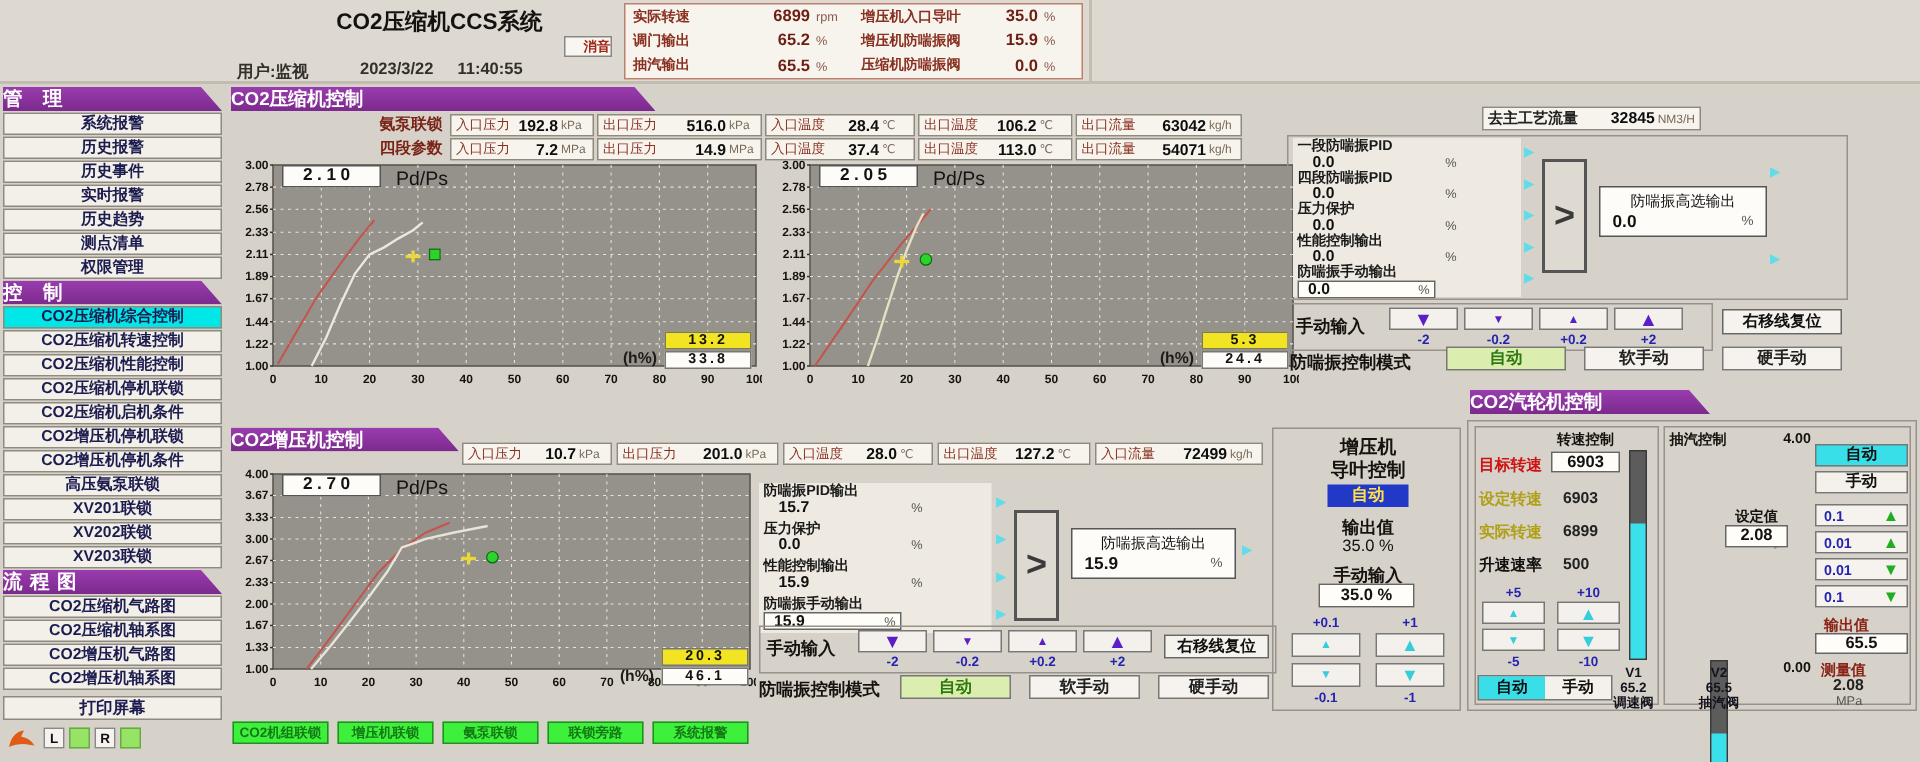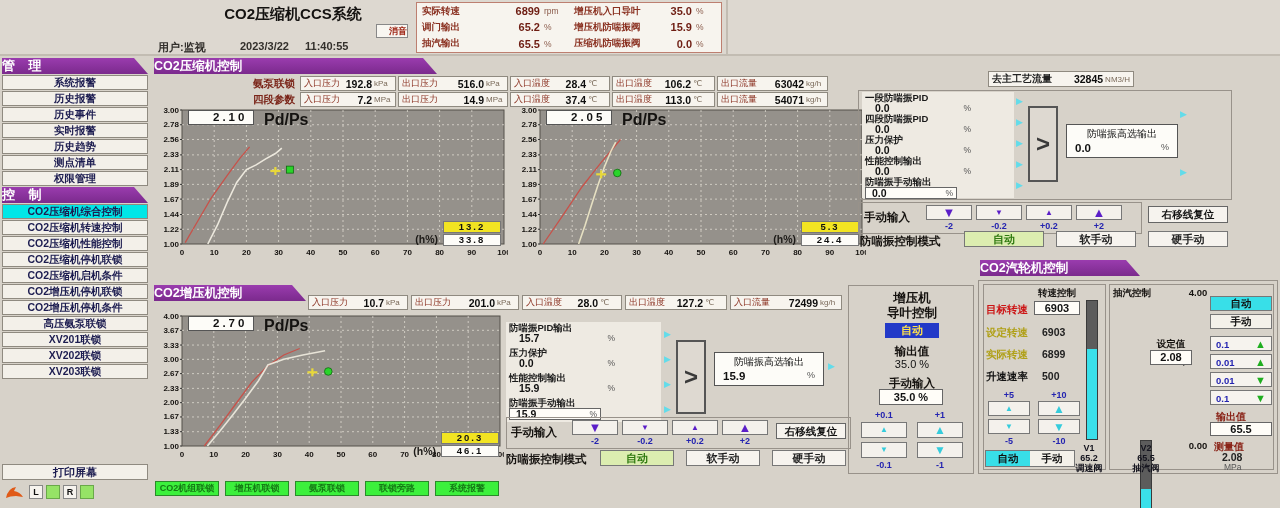--- a/index.html
+++ b/index.html
@@ -42,22 +42,22 @@
 #cparams .pfields div:nth-of-type(1){width:96px}#cparams .pfields div:nth-of-type(2){width:110px}
 #cparams .pfields div:nth-of-type(3){width:100px}#cparams .pfields div:nth-of-type(4){width:103px}
 #cparams .pfields div:nth-of-type(5){width:111px}
 #bparams{display:flex;gap:3px}
 #bparams div:nth-of-type(1){width:100px}#bparams div:nth-of-type(2){width:108px}
 #bparams div:nth-of-type(3){width:100px}#bparams div:nth-of-type(4){width:102px}
 #bparams div:nth-of-type(5){width:112px}
 
 .chartwrap{background:transparent}
 .chart-host{position:absolute;left:0;top:0}
-.ratio-box{width:66px;height:15px;background:#fdfcf8;border:1px solid #555;font-size:11.5px;font-weight:bold;letter-spacing:3px;padding-left:24px;line-height:13px}
-.ratio-lab{font-size:16px;font-weight:bold;color:#141210}
+.ratio-box{width:66px;height:15px;background:#fdfcf8;border:1px solid #555;font-size:11.5px;font-weight:bold;letter-spacing:3px;padding-left:13px;line-height:13px}
+.ratio-lab{font-size:13px;font-weight:normal;color:#141210}
 .h-lab{font-size:10.5px;font-weight:bold;color:#1d1b18}
 .h-box{width:58px;height:12px;background:#fdfcf8;border:1px solid #777;font-size:9.5px;font-weight:bold;text-align:center;line-height:10px;letter-spacing:2px}
 .h-box.yellow{background:#f2e422}
 
 .panel{border:1px solid #98928a}
 .sigbox{background:#eeeae2}
 .sig{padding:1px 3px}
 .sig .sl{font-size:9.5px;font-weight:bold;color:#1a1a1a;line-height:10px;white-space:nowrap}
 .svrow{display:flex;width:128px;padding-left:10px;line-height:10px;align-items:center}
 .sv{font-size:10.5px;font-weight:bold;color:#101010}
@@ -207,20 +207,33 @@
             <div class="side-item" data-state="">高压氨泵联锁</div>
 
             <div class="side-item" data-state="">XV201联锁</div>
 
             <div class="side-item" data-state="">XV202联锁</div>
 
             <div class="side-item" data-state="">XV203联锁</div>
           </div>
       </div>
 
+      <div>
+        <div class="ribbon side-head">流程图</div>
+        <div>
+
+            <div class="side-item" data-state="">CO2压缩机气路图</div>
+
+            <div class="side-item" data-state="">CO2压缩机轴系图</div>
+
+            <div class="side-item" data-state="">CO2增压机气路图</div>
+
+            <div class="side-item" data-state="">CO2增压机轴系图</div>
+          </div>
+      </div>
     </div>
   <div id="print" class="abs side-item">打印屏幕</div>
   <div id="sfoot" class="abs">
     <svg width="22" height="16">
         <path d="M2 14 Q4 4 12 3 L10 7 Q16 8 19 13 L12 12 Q6 12 2 14 Z" fill="#e05a18"></path>
       </svg>
     <div class="lr">L</div>
     <div class="gsq"></div>
     <div class="lr">R</div>
     <div class="gsq"></div>

